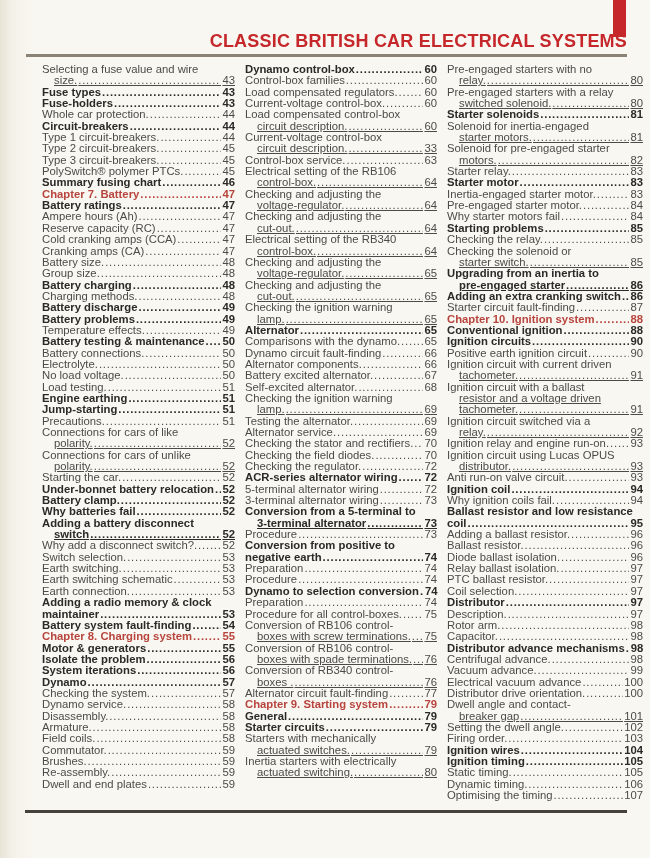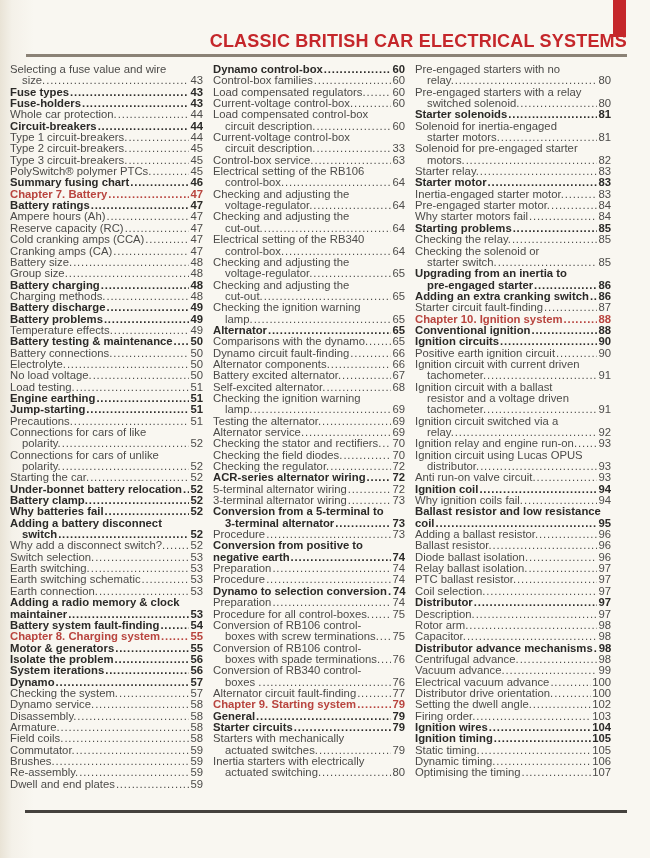--- a/index.html
+++ b/index.html
@@ -28,34 +28,34 @@
   }
   header{padding:30px 23px 0 26px;}
   h1{
     margin:0;text-align:right;
     font-size:18px;line-height:22px;font-weight:700;
     letter-spacing:0.2px;color:var(--title-red);
   }
   .title-rule{height:3px;background:var(--rule-grey);margin-top:2px;}
   .toc{
     margin-top:7px;
-    padding:0 23px 0 10px;
+    padding:0 23px 0 42px;
     display:grid;
     grid-template-columns:193px 192px 196px;
     column-gap:10px;
     font-size:11.3px;line-height:11.35px;
     color:var(--txt);
   }
   .entry{margin:0;}
   .entry.gap{}
   .entry.bold{font-weight:700;color:var(--txt-bold);}
   .entry.chapter{font-weight:700;color:var(--chapter-red);}
   .line{display:flex;align-items:baseline;min-width:0;}
   .line .txt{white-space:nowrap;flex-shrink:0;}
-  .line.cont{padding-left:12px;}
+  .line.cont{padding-left:12px;text-decoration:underline;}
   .dots{
     flex:1;min-width:4px;overflow:hidden;white-space:nowrap;
     margin:0 1px;
   }
   .dots::after{
     content:"........................................................................................................................................";
     letter-spacing:0.8px;
   }
   .pg{flex-shrink:0;}
   .bottom-rule{
@@ -1218,20 +1218,30 @@
         </div>
         <div class="entry normal">
           <div class="line">
             <span class="txt">Distributor drive orientation.</span>
             <span class="dots"></span>
             <span class="pg">100</span>
           </div>
         </div>
         <div class="entry normal">
           <div class="line">
+            <span class="txt">Dwell angle and contact-</span>
+          </div>
+          <div class="line cont">
+            <span class="txt">breaker gap</span>
+            <span class="dots"></span>
+            <span class="pg">101</span>
+          </div>
+        </div>
+        <div class="entry normal">
+          <div class="line">
             <span class="txt">Setting the dwell angle.</span>
             <span class="dots"></span>
             <span class="pg">102</span>
           </div>
         </div>
         <div class="entry normal">
           <div class="line">
             <span class="txt">Firing order.</span>
             <span class="dots"></span>
             <span class="pg">103</span>

